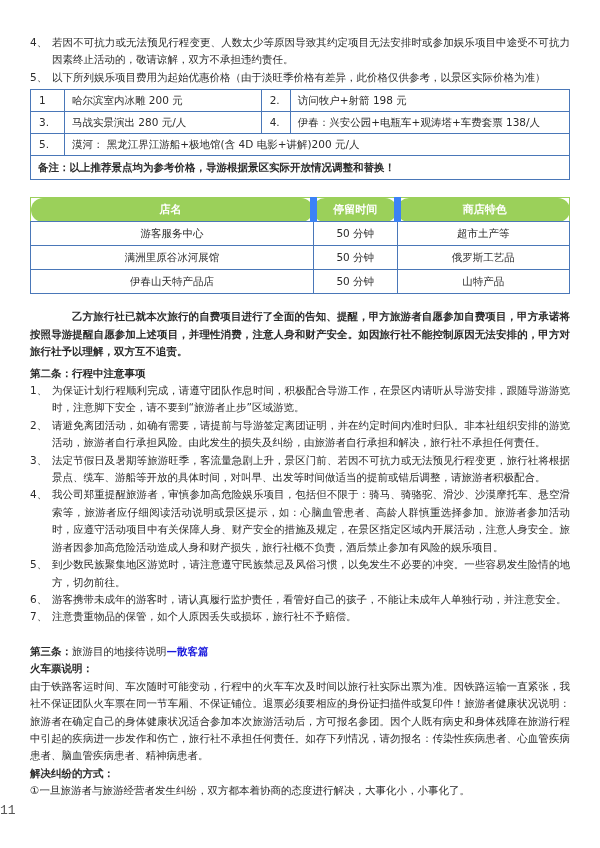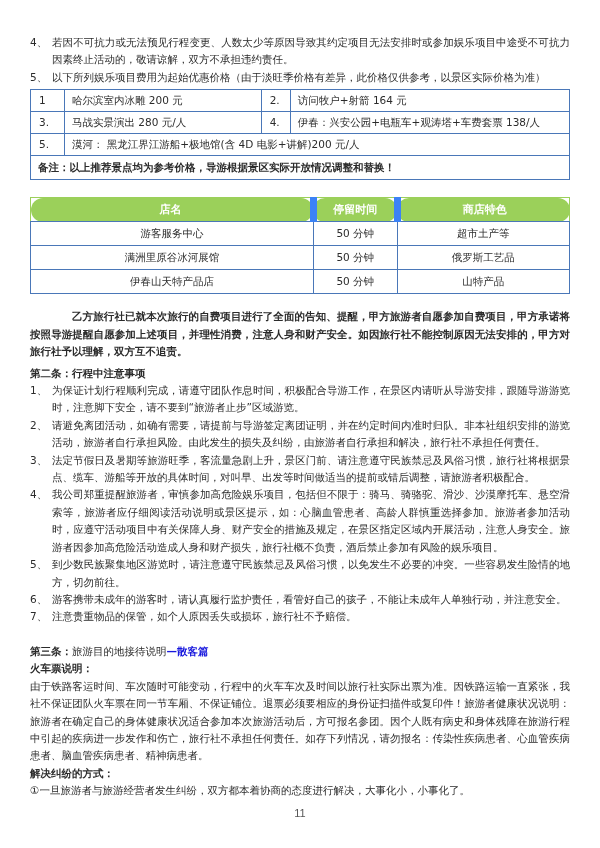--- a/index.html
+++ b/index.html
@@ -61,23 +61,23 @@
 
   .para { text-align:justify; margin:0; }
   .agreement { text-indent:4em; margin-bottom:4px;font-weight:bold; }
   .sec-heading { font-weight:bold; margin-top:0; }
   .items-gap { margin-bottom:17px; }
   .blue-bold { color:#1717dd; font-weight:bold; }
   .bold-label { font-weight:bold; }
   .page-number {
     position:absolute;
     bottom:26px; left:0; right:0;
-    text-align:center;
-    font-family:Liberation Sans, sans-serif;
-    font-size:11px;
+    text-align:left;
+    font-family:Liberation Mono, monospace;
+    font-size:13px;
     color:#555;
   }
 </style>
 </head>
 <body>
 
 <div class="page">
 
   <div>
     <div class="hitem">
@@ -95,21 +95,21 @@
         <col style="width:6.3%">
         <col style="width:36.5%">
         <col style="width:5.4%">
         <col style="width:51.8%">
       </colgroup>
     <tbody>
       <tr>
         <td class="num-cell">1</td>
         <td>哈尔滨室内冰雕 200 元</td>
         <td class="num-cell">2.</td>
-        <td>访问牧户+射箭 164 元</td>
+        <td>访问牧户+射箭 198 元</td>
       </tr>
       <tr>
         <td class="num-cell">3.</td>
         <td>马战实景演出 280 元/人</td>
         <td class="num-cell">4.</td>
         <td>伊春：兴安公园+电瓶车+观涛塔+车费套票 138/人</td>
       </tr>
       <tr>
         <td class="num-cell">5.</td>
         <td colspan="3">漠河： 黑龙江界江游船+极地馆(含 4D 电影+讲解)200 元/人</td>
@@ -158,21 +158,21 @@
       <div class="hitem">
         <span class="hnum">1、</span>
         <span class="htxt">为保证计划行程顺利完成，请遵守团队作息时间，积极配合导游工作，在景区内请听从导游安排，跟随导游游览时，注意脚下安全，请不要到“旅游者止步”区域游览。</span>
       </div>
       <div class="hitem">
         <span class="hnum">2、</span>
         <span class="htxt">请避免离团活动，如确有需要，请提前与导游签定离团证明，并在约定时间内准时归队。非本社组织安排的游览活动，旅游者自行承担风险。由此发生的损失及纠纷，由旅游者自行承担和解决，旅行社不承担任何责任。</span>
       </div>
       <div class="hitem">
         <span class="hnum">3、</span>
-        <span class="htxt">法定节假日及暑期等旅游旺季，客流量急剧上升，景区门前、请注意遵守民族禁忌及风俗习惯，旅行社将根据景点、缆车、游船等开放的具体时间，对叫早、出发等时间做适当的提前或错后调整，请旅游者积极配合。</span>
+        <span class="htxt">法定节假日及暑期等旅游旺季，客流量急剧上升，景区门前、若因不可抗力或无法预见行程变更，旅行社将根据景点、缆车、游船等开放的具体时间，对叫早、出发等时间做适当的提前或错后调整，请旅游者积极配合。</span>
       </div>
       <div class="hitem">
         <span class="hnum">4、</span>
         <span class="htxt">我公司郑重提醒旅游者，审慎参加高危险娱乐项目，包括但不限于：骑马、骑骆驼、滑沙、沙漠摩托车、悬空滑索等，旅游者应仔细阅读活动说明或景区提示，如：心脑血管患者、高龄人群慎重选择参加。旅游者参加活动时，应遵守活动项目中有关保障人身、财产安全的措施及规定，在景区指定区域内开展活动，注意人身安全。旅游者因参加高危险活动造成人身和财产损失，旅行社概不负责，酒后禁止参加有风险的娱乐项目。</span>
       </div>
       <div class="hitem">
         <span class="hnum">5、</span>
         <span class="htxt">到少数民族聚集地区游览时，请注意遵守民族禁忌及风俗习惯，以免发生不必要的冲突。一些容易发生险情的地方，切勿前往。</span>
       </div>
       <div class="hitem">

